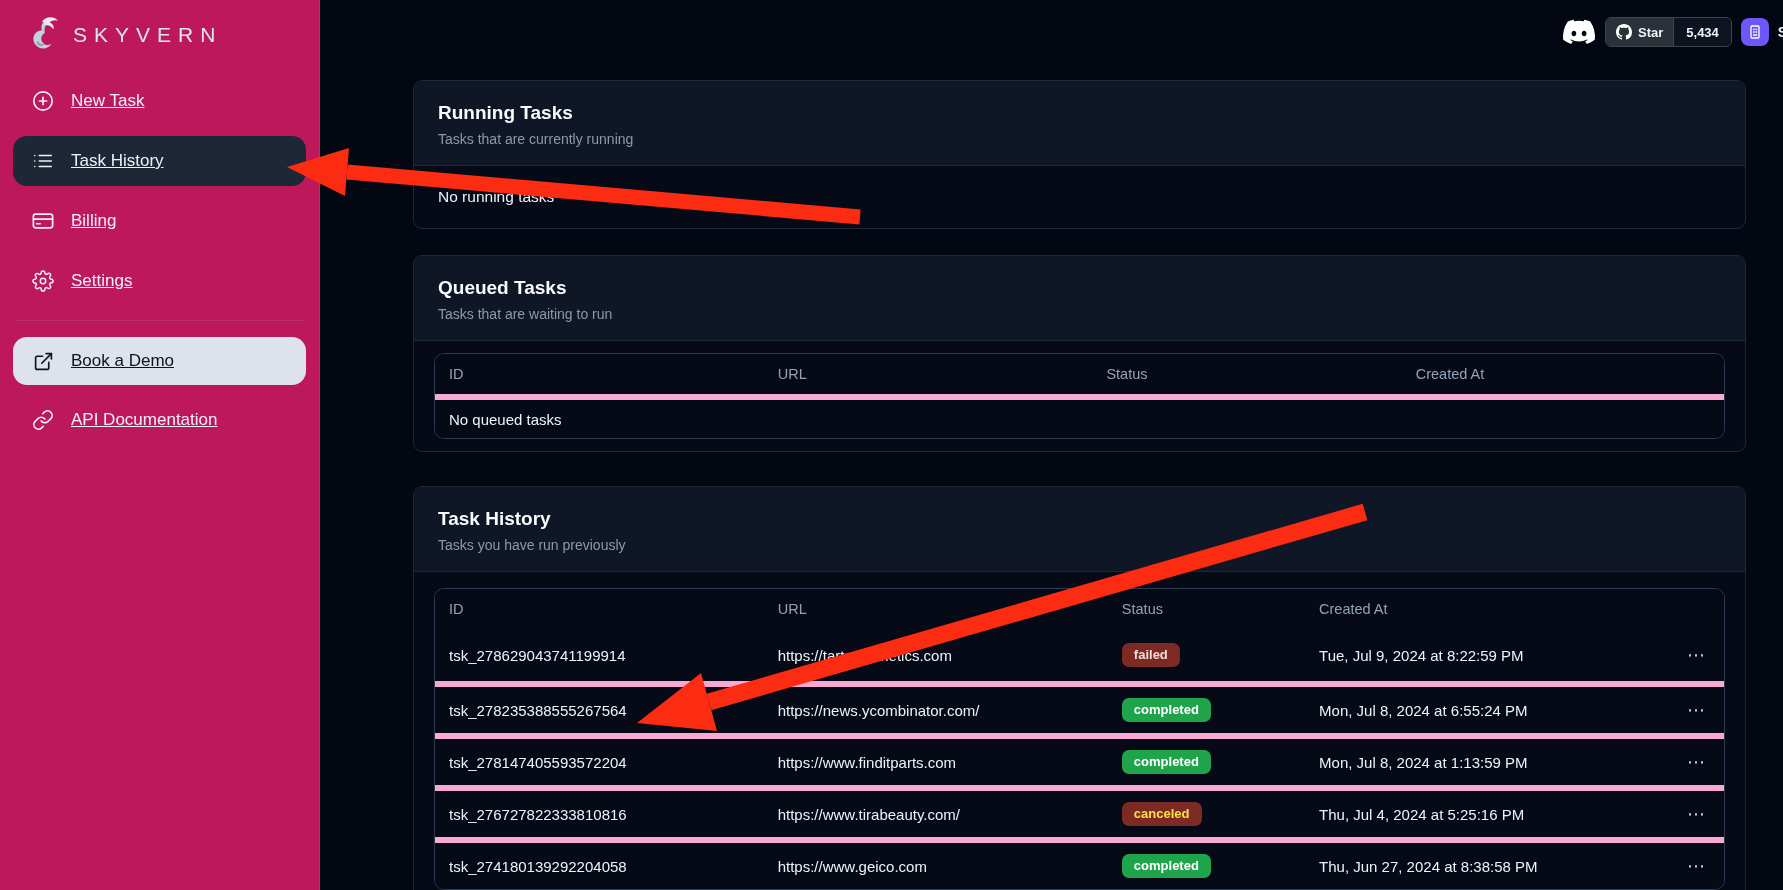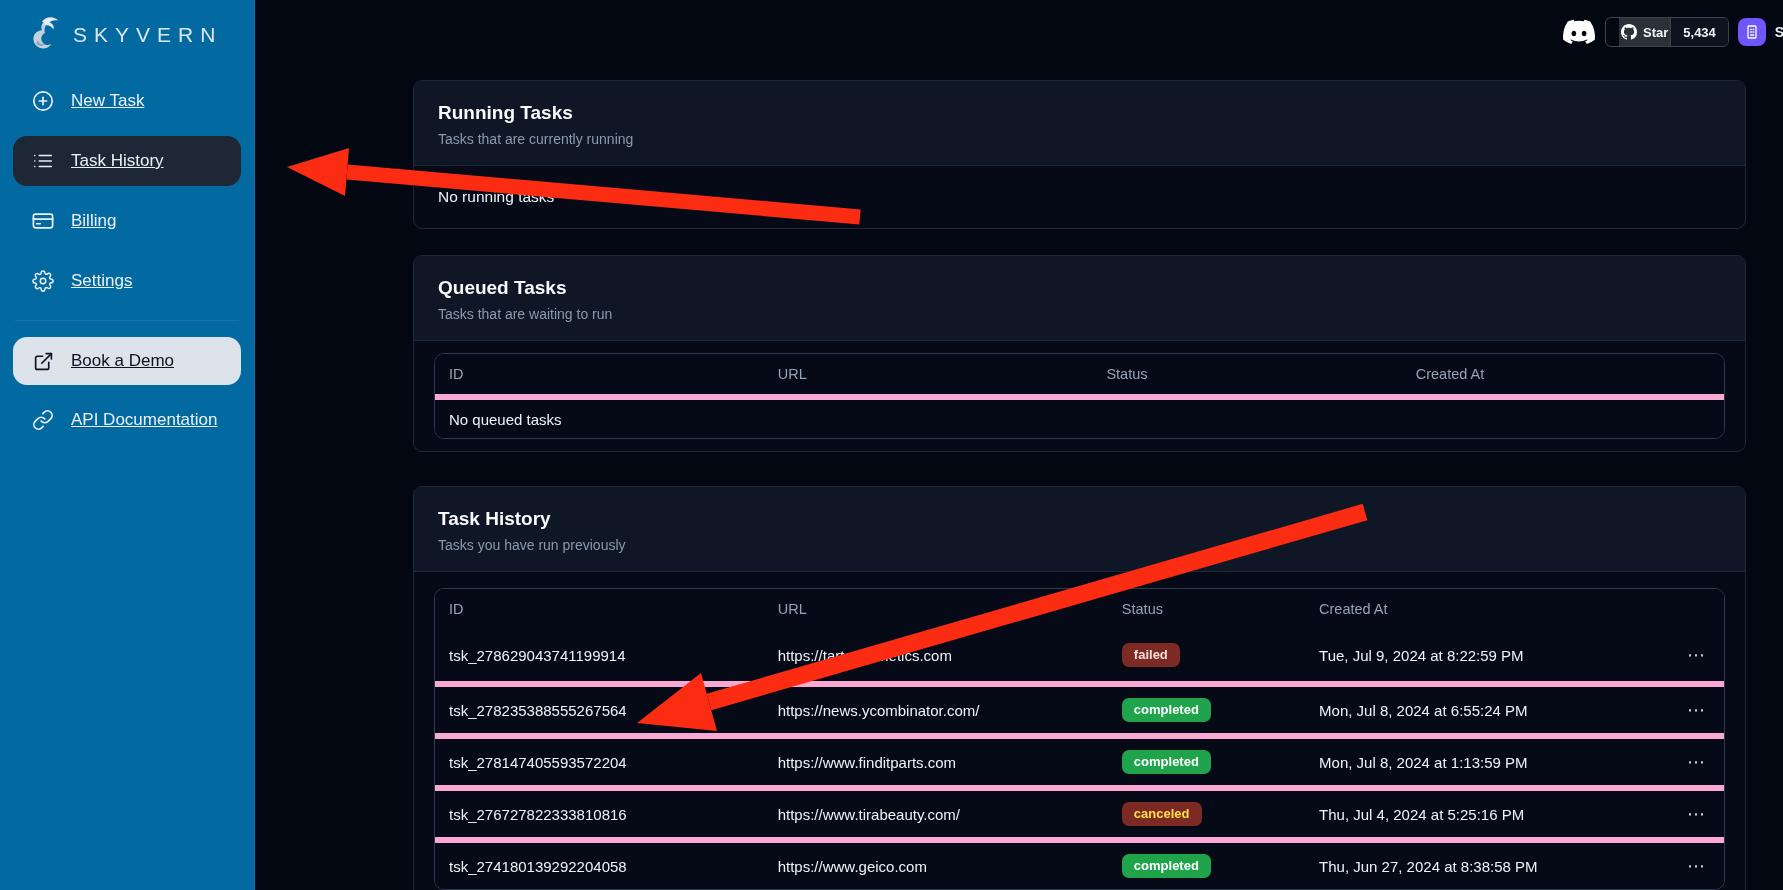--- a/index.html
+++ b/index.html
@@ -6,22 +6,22 @@
   html,body { width:1783px; height:890px; overflow:hidden; }
   body {
     background:#030711;
     font-family:"Liberation Sans", sans-serif;
     color:#eef2f8;
     position:relative;
   }
 
   
   .sidebar {
-    position:absolute; left:0; top:0; bottom:0; width:255px;
-    background:#0369a1;
+    position:absolute; left:0; top:0; bottom:0; width:320px;
+    background:#be185d;
     border-right:1px solid rgba(148,163,184,.14);
     padding:10px 13px 0 13px;
   }
   .logo { display:flex; align-items:center; gap:8px; padding:2px 4px 18px 6px; }
   .logo-mark { display:flex; }
   .logo-text { font-size:21px; letter-spacing:7px; font-weight:500; color:#dde5ee; }
 
   .nav-item {
     display:flex; align-items:center; gap:16px;
     height:50px; padding:0 18px; margin-bottom:10px;
@@ -42,21 +42,21 @@
   .topbar {
     position:absolute; left:1562px; top:14px; height:36px;
     display:flex; align-items:center; gap:9px; white-space:nowrap;
   }
   .discord-btn { display:flex; align-items:center; cursor:pointer; }
   .gh-star {
     display:flex; align-items:stretch; height:30px;
     border:1px solid #3d444d; border-radius:6px; overflow:hidden;
     font-size:13px; font-weight:700; color:#f0f3f6; cursor:pointer;
   }
-  .gh-star .seg1 { display:flex; align-items:center; gap:6px; padding:0 2px; background:#2a3139;margin-left:13px; }
+  .gh-star .seg1 { display:flex; align-items:center; gap:6px; padding:0 10px; background:#2a3139; }
   .gh-star .seg2 { display:flex; align-items:center; padding:0 12px; background:#0d131f; border-left:1px solid #3d444d; }
   .avatar {
     width:28px; height:28px; border-radius:8px;
     display:flex; align-items:center; justify-content:center; cursor:pointer;
     flex:none;
   }
   .user-label { font-size:14px; font-weight:600; color:#eef2f8; }
 
   
   .main { position:absolute; left:279px; top:0; right:0; bottom:0; padding:80px 37px 0 134px; }

